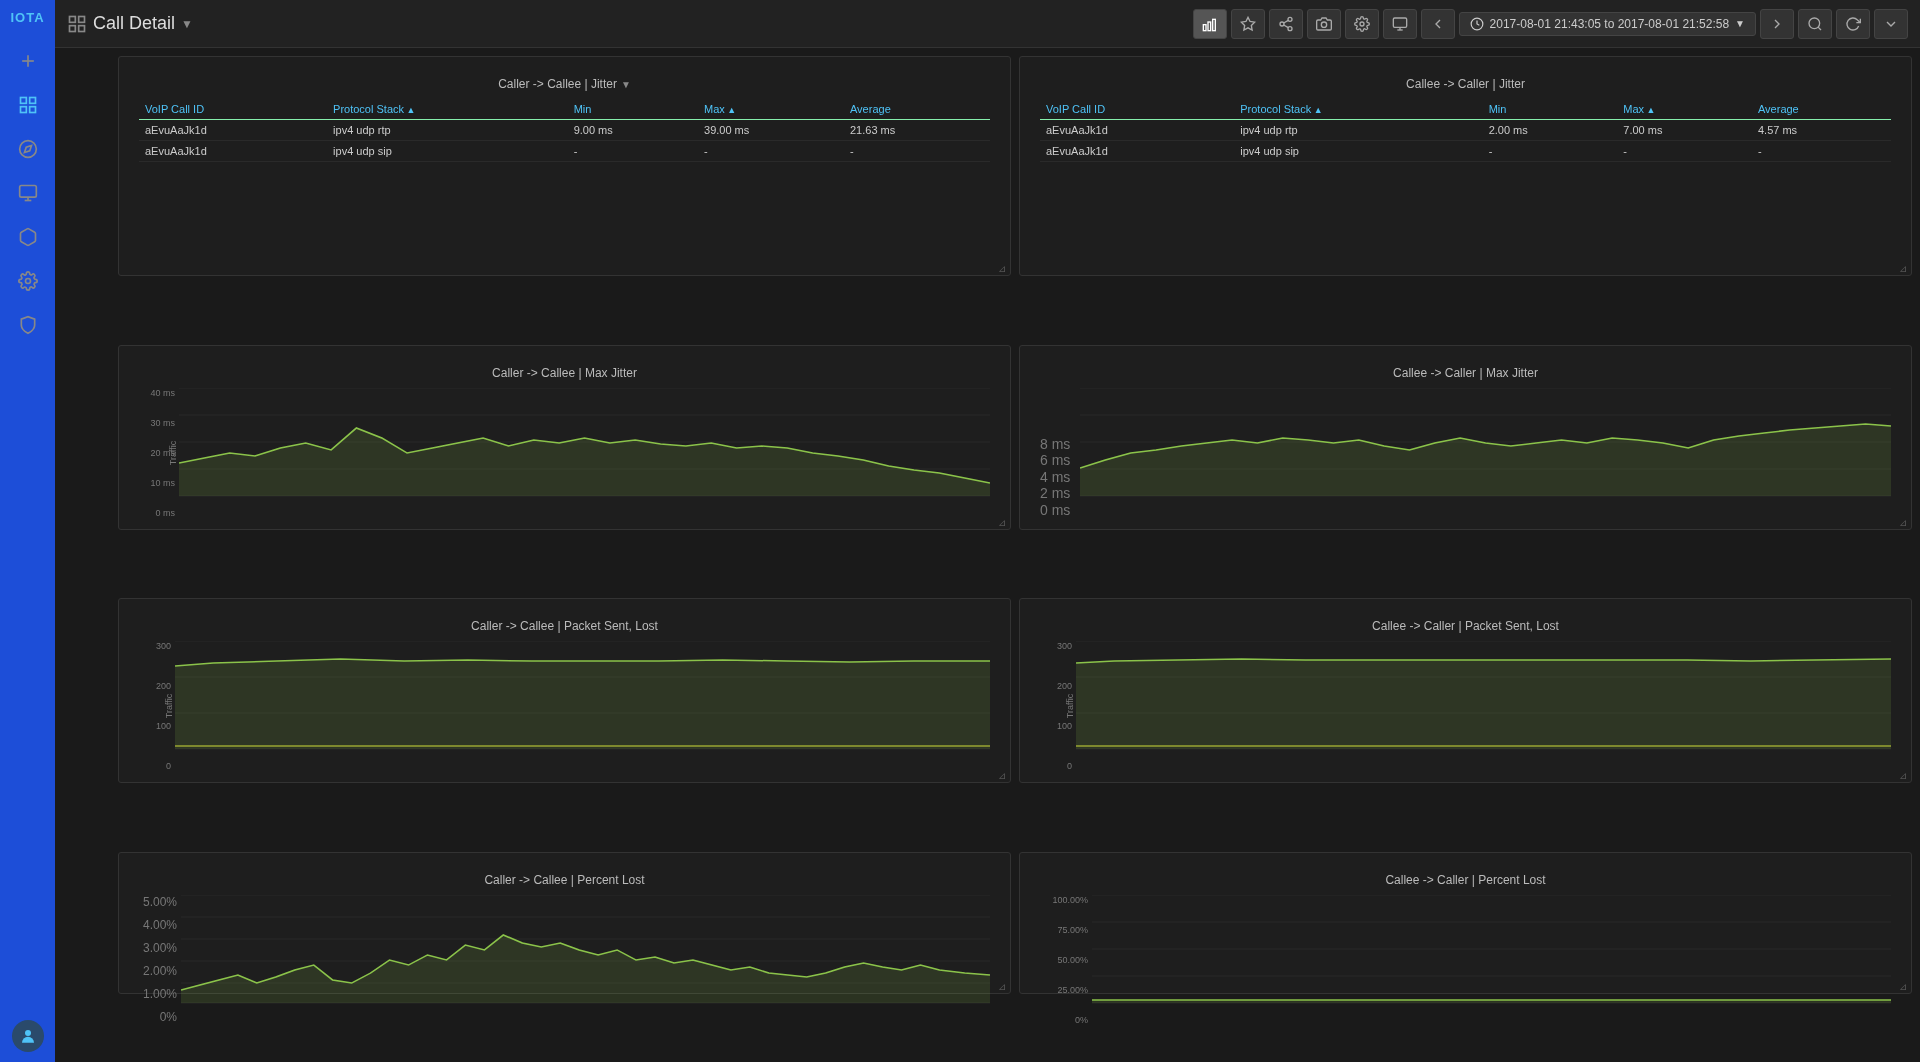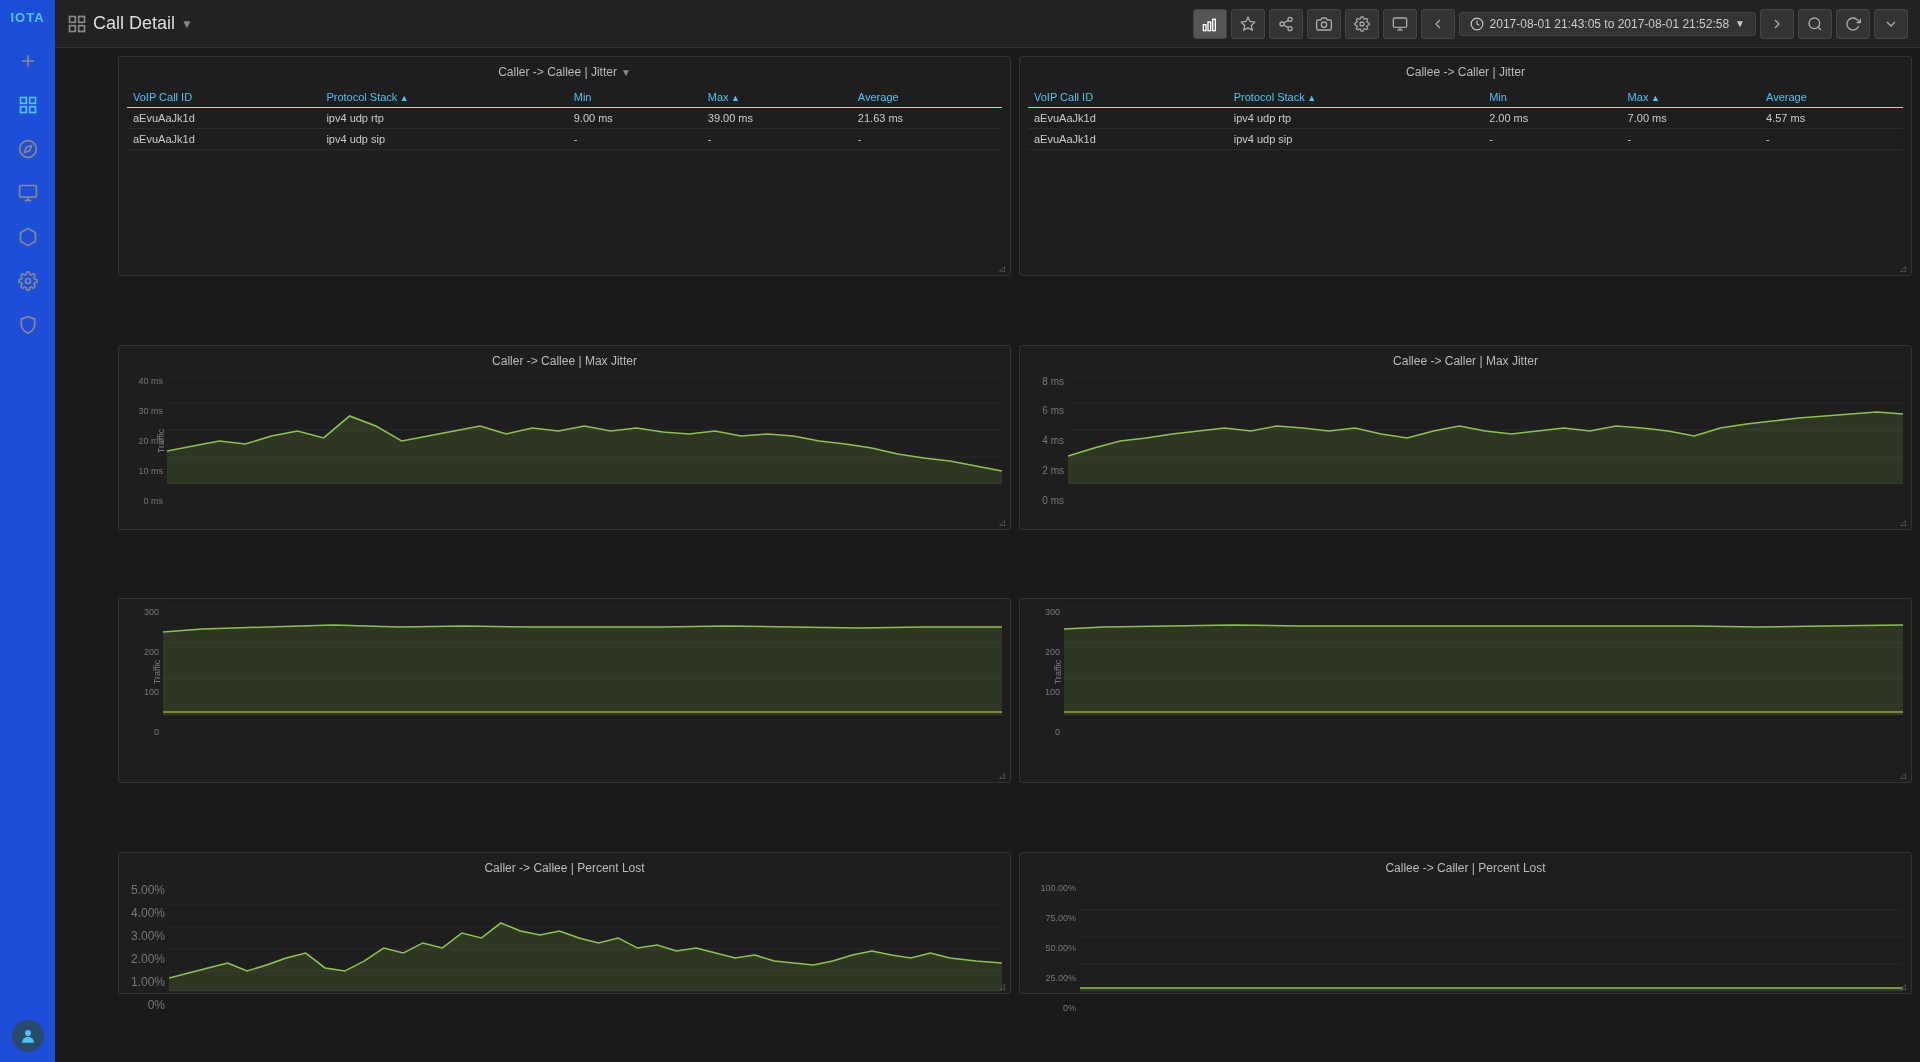--- a/index.html
+++ b/index.html
@@ -105,21 +105,21 @@
       padding: 8px;
       display: grid;
       grid-template-columns: 1fr 1fr;
       grid-template-rows: auto auto auto auto;
       gap: 8px;
     }
     .panel {
       background: #1e1e1e;
       border: 1px solid #333;
       border-radius: 3px;
-      padding: 8px;
+      padding: 20px;
       position: relative;
     }
     .panel-title {
       text-align: center;
       font-size: 12px;
       color: #bbb;
       margin-bottom: 8px;
       display: flex;
       align-items: center;
       justify-content: center;
@@ -431,21 +431,21 @@
       </div>
     </div>
     <div class="resize-handle">⊿</div>
   </div>
 
   <div class="panel chart-panel">
     <div class="panel-title">
       <span>Callee -&gt; Caller | Max Jitter</span>
     </div>
     <div style="display:flex; height:130px;">
-      <div style="display:flex; flex-direction:column; justify-content:space-between; align-items:flex-end; padding-right:4px; font-size:10px; color:#777; min-width:40px;">
+      <div style="display:flex; flex-direction:column; justify-content:space-between; align-items:flex-start; padding-right:4px; font-size:14px; color:#777; min-width:40px;margin-top:48px;">
         <span>8 ms</span>
           <span>6 ms</span>
           <span>4 ms</span>
           <span>2 ms</span>
           <span>0 ms</span>
       </div>
       <div style="flex:1; position:relative;">
         <svg viewBox="0 0 640 110" preserveAspectRatio="none" style="width:100%; height:110px;">
           <line x1="0" y1="0" x2="640" y2="0" class="grid-line"></line>
           <line x1="0" y1="27" x2="640" y2="27" class="grid-line"></line>
@@ -463,20 +463,23 @@
           <text x="469" y="125" class="axis-label">21:50</text>
           <text x="547" y="125" class="axis-label">21:51</text>
           <text x="610" y="125" class="axis-label">21:52</text>
         </svg>
       </div>
     </div>
     <div class="resize-handle">⊿</div>
   </div>
 
   <div class="panel chart-panel">
+    <div class="panel-title">
+      <span>Caller -&gt; Callee | Packet Sent, Lost</span>
+    </div>
     <div style="display:flex; height:130px;">
       <div style="display:flex; flex-direction:column; justify-content:space-between; align-items:flex-end; padding-right:4px; font-size:9px; color:#777; min-width:36px;">
         <span>300</span>
           <span>200</span>
           <span>100</span>
           <span>0</span>
       </div>
       <div style="flex:1; position:relative;">
         <span style="position:absolute; left:-18px; top:50%; transform:translateY(-50%) rotate(-90deg); font-size:9px; color:#777;">Traffic</span>
         <svg viewBox="0 0 640 110" preserveAspectRatio="none" style="width:100%; height:110px;">
@@ -498,20 +501,23 @@
           <text x="469" y="125" class="axis-label">21:50</text>
           <text x="547" y="125" class="axis-label">21:51</text>
           <text x="610" y="125" class="axis-label">21:52</text>
         </svg>
       </div>
     </div>
     <div class="resize-handle">⊿</div>
   </div>
 
   <div class="panel chart-panel">
+    <div class="panel-title">
+      <span>Callee -&gt; Caller | Packet Sent, Lost</span>
+    </div>
     <div style="display:flex; height:130px;">
       <div style="display:flex; flex-direction:column; justify-content:space-between; align-items:flex-end; padding-right:4px; font-size:9px; color:#777; min-width:36px;">
         <span>300</span>
           <span>200</span>
           <span>100</span>
           <span>0</span>
       </div>
       <div style="flex:1; position:relative;">
         <span style="position:absolute; left:-18px; top:50%; transform:translateY(-50%) rotate(-90deg); font-size:9px; color:#777;">Traffic</span>
         <svg viewBox="0 0 640 110" preserveAspectRatio="none" style="width:100%; height:110px;">

